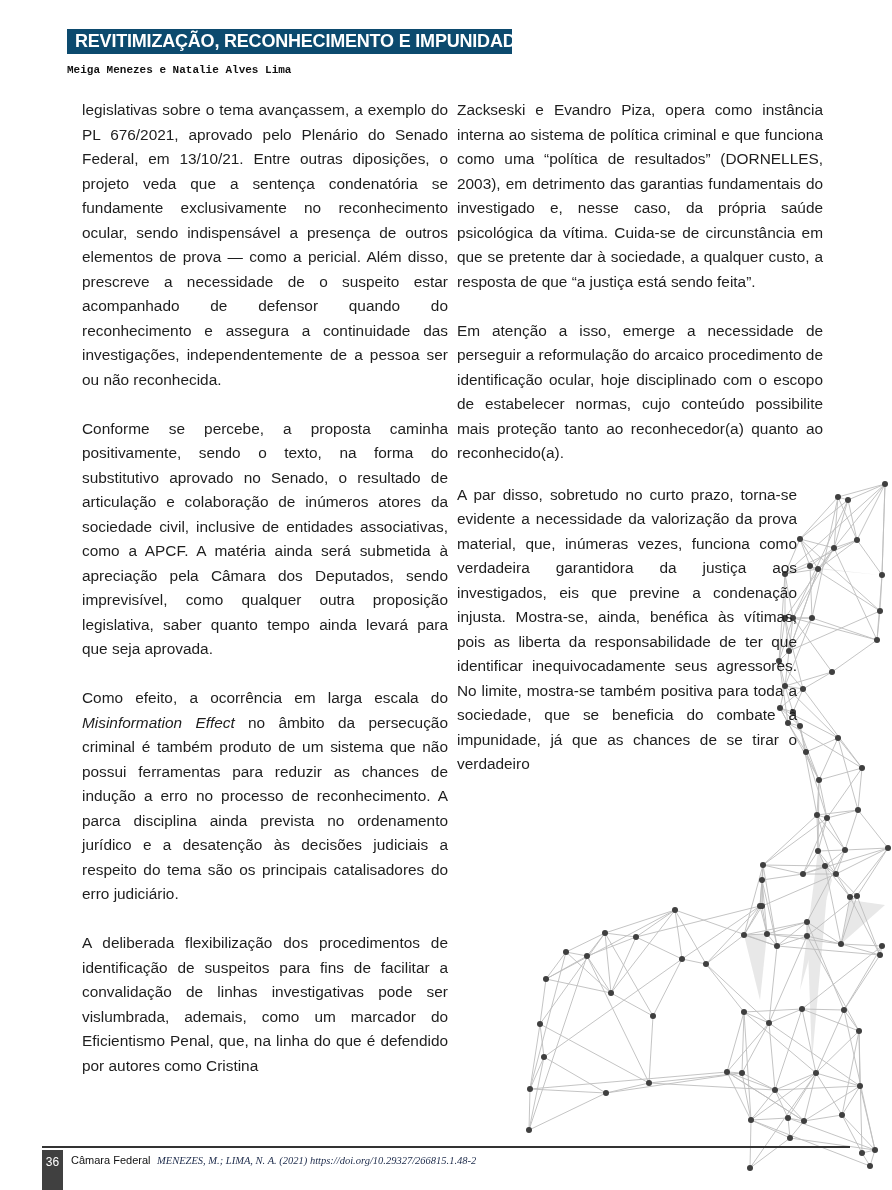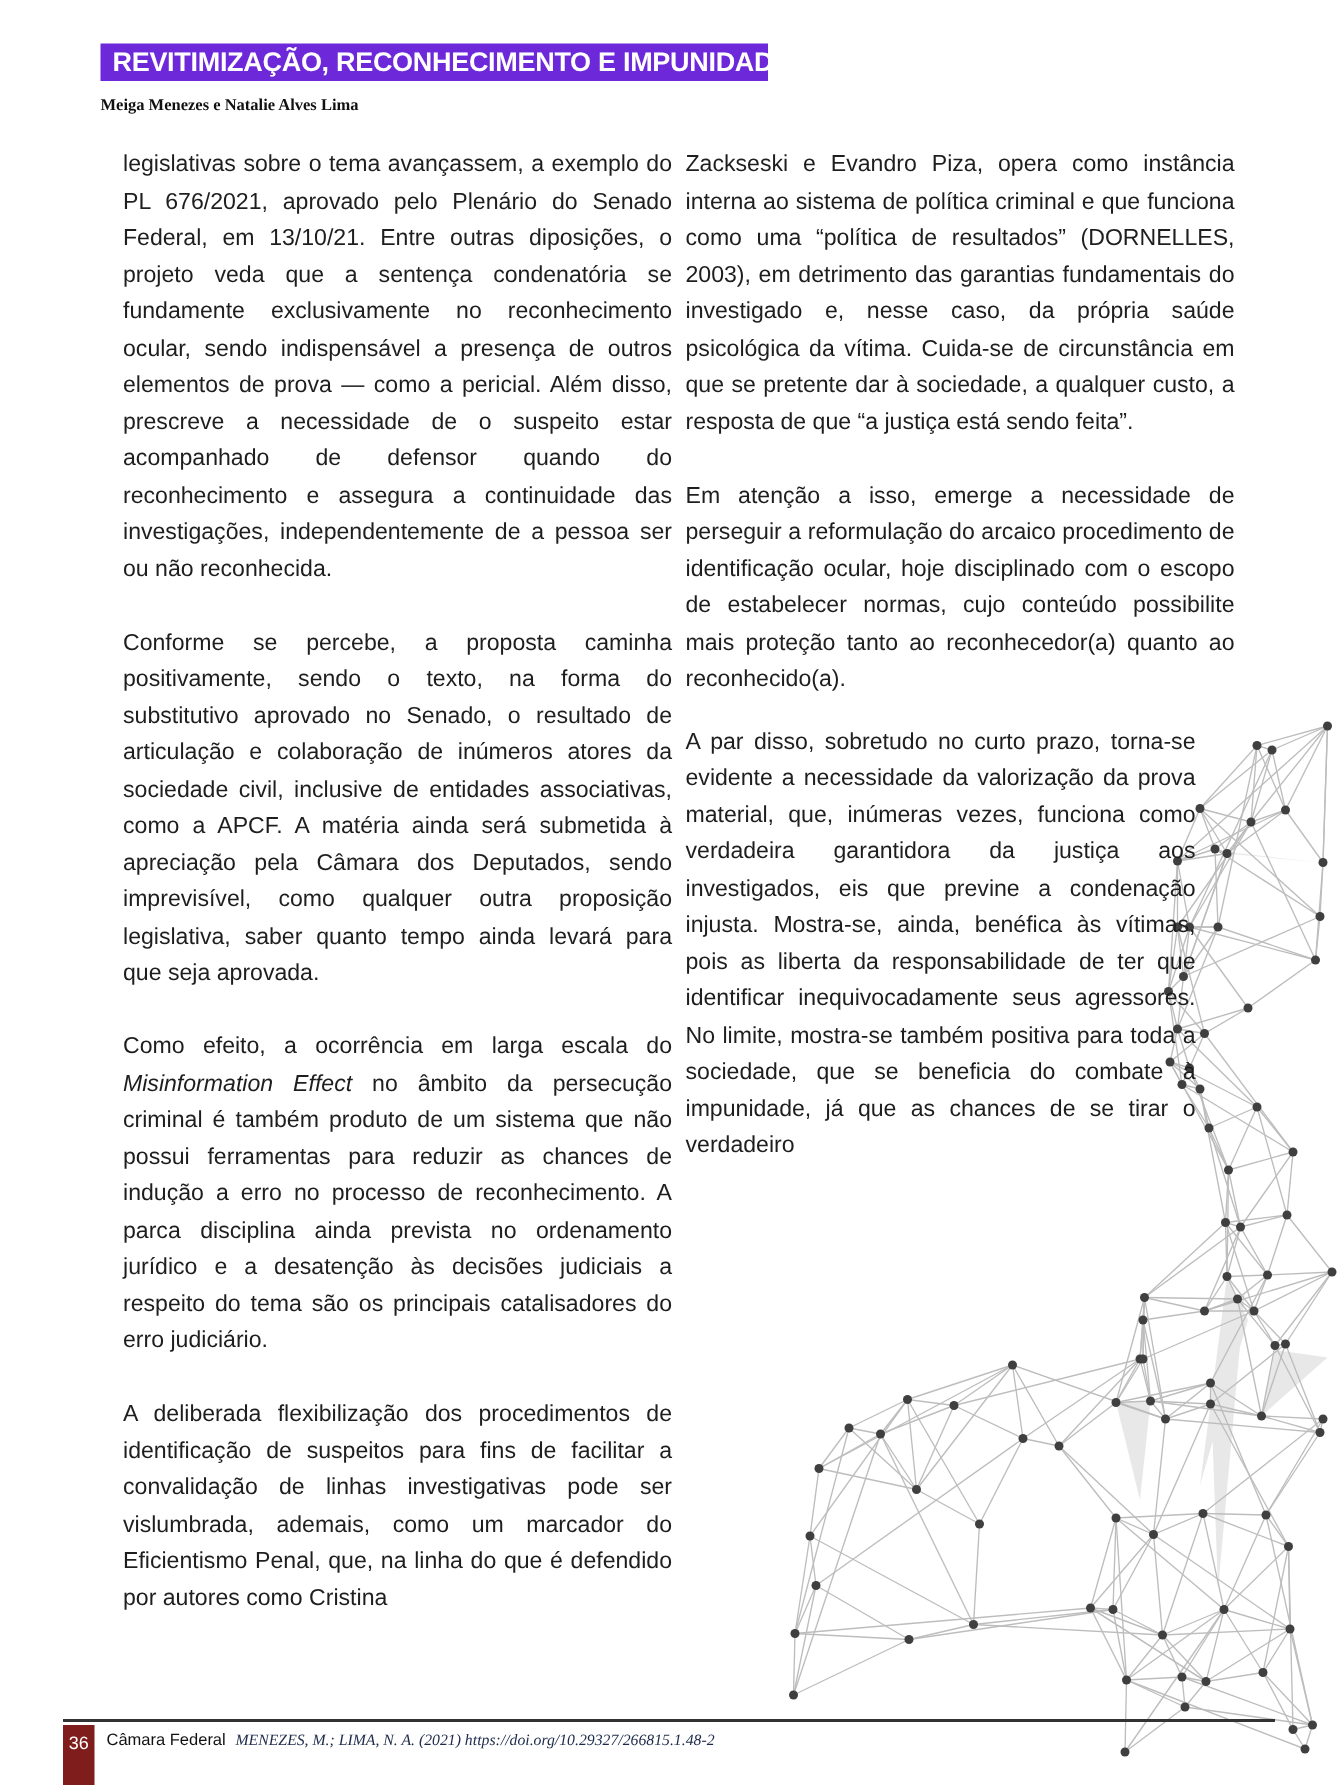--- a/index.html
+++ b/index.html
@@ -1,33 +1,33 @@
 <!DOCTYPE html>
 <html><head>
   <meta charset="utf-8">
   <style>
     html, body { margin: 0; padding: 0; background: #ffffff; }
     body { width: 892px; height: 1190px; position: relative; overflow: hidden;
            font-family: "DejaVu Sans", sans-serif; color: #1a1a1a; }
     .banner { position: absolute; left: 67px; top: 29px; height: 25px; width: 445px;
-              background: #6d28d9; color: #ffffff; font-family: "Liberation Sans", sans-serif;
+              background: #0c4a6e; color: #ffffff; font-family: "Liberation Sans", sans-serif;
               font-weight: bold; font-size: 18px; line-height: 25px; padding-left: 8px;
               box-sizing: border-box; letter-spacing: -0.2px; white-space: nowrap; }
-    .authors { position: absolute; left: 67px; top: 64px; font-family: Liberation Serif, serif;
+    .authors { position: absolute; left: 67px; top: 64px; font-family: Liberation Mono, monospace;
                font-weight: bold; font-size: 11px; color: #111; }
     .col { position: absolute; top: 98px; font-size: 15.4px; line-height: 24.5px;
            text-align: justify; color: #1e1e1e; font-family: "Liberation Sans", sans-serif; }
     .col p { margin: 0 0 24.5px 0; }
     .col-left { left: 82px; width: 366px; }
     .col-right { left: 457px; width: 366px; }
     .col-right p.tight { margin-bottom: 17px; }
     .narrow { width: 340px; }
     .graphic { position: absolute; left: 0; top: 0; width: 892px; height: 1190px; pointer-events: none; }
     .footer-rule { position: absolute; left: 42px; top: 1146px; width: 808px; height: 1.5px; background: #333; }
-    .page-box { position: absolute; left: 42px; top: 1150px; width: 21px; height: 40px; background: #7f1d1d;
+    .page-box { position: absolute; left: 42px; top: 1150px; width: 21px; height: 40px; background: #404040;
                 color: #fff; font-family: "Liberation Sans", sans-serif; font-size: 12px; text-align: center;
                 line-height: 24px; }
     .journal { position: absolute; left: 71px; top: 1154px; font-family: "Liberation Sans", sans-serif;
                font-size: 11px; color: #111; }
     .citation { position: absolute; left: 157px; top: 1155px; font-family: Liberation Serif, serif;
                 font-size: 10.5px; font-style: italic; color: #1c2a4a; }
     em { }
   </style>
 </head>
 <body>

